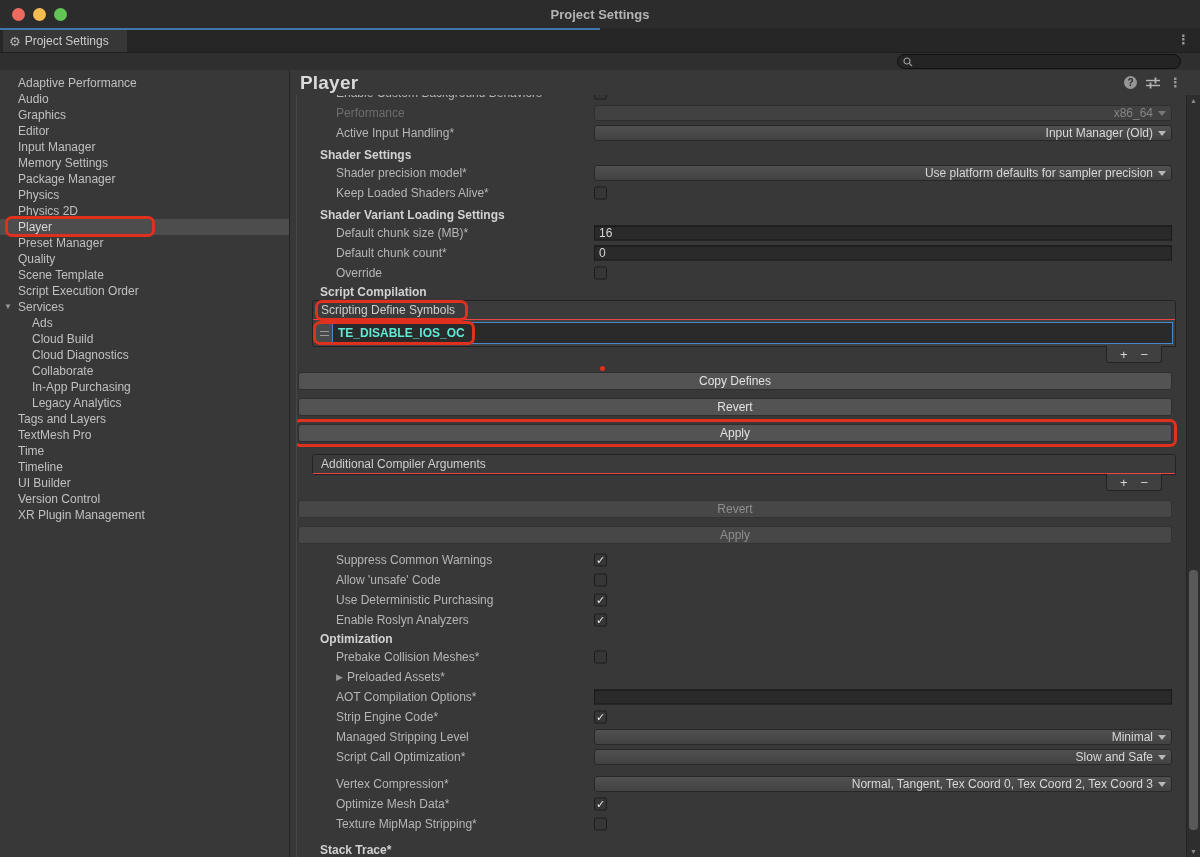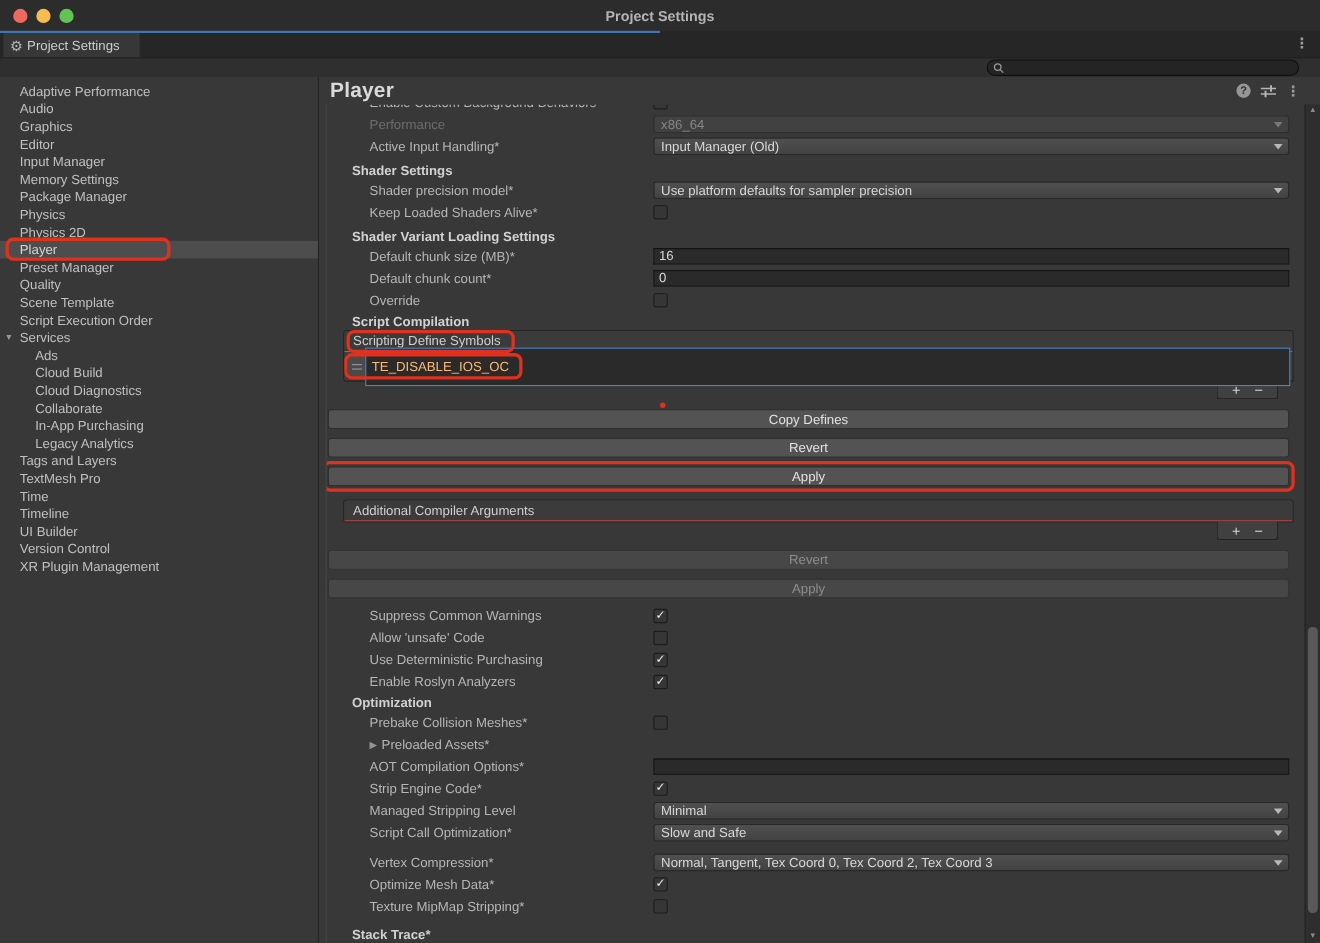--- a/index.html
+++ b/index.html
@@ -48,43 +48,43 @@
   .content { position:absolute; left:6px; right:22px; top:25px; bottom:0; border-left:1px solid #464646; padding-left:1px; overflow:hidden; }
   .clip { height:8px; overflow:hidden; position:relative; }
   .clip .row { margin-top:-12px; }
   .row { height:20px; position:relative; display:flex; align-items:center; padding-left:38px; }
   .lbl { color:#b6b6b6; }
   .lbl.dis { color:#6d6d6d; }
   .section { height:20px; padding:5px 0 0 22px; font-weight:bold; color:#d2d2d2; }
   .section.h17 { height:17px; padding-top:2px; }
   .ctrl { position:absolute; left:296px; right:6px; top:50%; transform:translateY(-50%); display:flex; align-items:center; }
   .dd { flex:1; height:16px; background:linear-gradient(#505050,#424242); border:1px solid #282828; border-radius:3px;
-    padding:0 18px 0 6px; color:#d8d8d8; line-height:14px; position:relative; white-space:nowrap; overflow:hidden; }
+    padding:0 18px 0 6px; color:#d8d8d8; line-height:14px; position:relative; white-space:nowrap; overflow:hidden;text-align:right; }
   .dd .arrow { position:absolute; right:5px; top:5px; width:0; height:0;
     border-left:4px solid transparent; border-right:4px solid transparent; border-top:5px solid #b8b8b8; }
   .dd.dis { background:#414141; color:#858585; border-color:#2e2e2e; }
   .dd.dis .arrow { border-top-color:#777; }
   .tf { flex:1; height:15px; background:#2a2a2a; border:1px solid #1a1a1a; border-top-color:#111;
     padding:0 4px; color:#d6d6d6; line-height:13px; white-space:nowrap; overflow:hidden; }
   .cb { width:13px; height:13px; background:#363636; border:1px solid #1c1c1c; border-radius:2px;
     color:#ededed; font-size:11px; line-height:11px; text-align:center; flex:none; }
   .tri { color:#949494; font-size:9px; margin:0 4px 0 2px; }
   .gap { width:100%; }
 
   
   .listbox { margin:0 2px 0 14px; background:#404040; border:1px solid #232323; border-radius:3px 3px 0 3px; }
   .lb-hdr { height:19px; background:#3b3b3b; border-bottom:1px solid #ef4444; display:flex; align-items:center;
     padding-left:8px; color:#cfcfcf; border-radius:3px 3px 0 0; position:relative; }
   .lb-body { padding:1px; }
   .lb-item { height:24px; display:flex; align-items:center; position:relative; padding:1px; }
   .handle { width:17px; height:22px; background:#4a4a4a; border:1px solid #2a2a2a; border-right:none;
     display:flex; align-items:center; justify-content:center; flex:none; }
   .handle i { display:block; width:9px; height:5px; border-top:1px solid #9a9a9a; border-bottom:1px solid #9a9a9a; }
-  .lb-field { flex:1; height:35px; background:#2a2a2a; border:1px solid #181818; color:#fdba74;
-    display:flex; align-items:center; padding:0 5px; }
+  .lb-field { flex:1; height:22px; background:#2a2a2a; border:1px solid #181818; color:#5eead4;
+    display:flex; align-items:center; padding:0 5px;font-weight:bold; }
   .lb-field.focus { border-color:#4a86c8; }
   .lb-empty { height:22px; display:flex; align-items:center; padding-left:8px; color:#bdbdbd; }
   .list-footer { display:flex; justify-content:flex-end; margin:-1px 16px 0 0; height:17px; }
   .pm-tab { width:56px; background:#404040; border:1px solid #232323; border-top:none; border-radius:0 0 3px 3px;
     display:flex; align-items:center; justify-content:space-evenly; }
   .pm-btn { color:#d8d8d8; font-size:13px; line-height:13px; cursor:default; }
   .btn-row { display:flex; justify-content:flex-end; gap:8px; margin:7px 6px 0 0; }
   .btn-row.after-list { margin-top:9px;flex-direction:column; }
   .btn { height:18px; padding:0 9px; background:#535353; border:1px solid #2e2e2e; border-radius:3px;
     color:#e2e2e2; font-size:12px; line-height:16px; position:relative; }

